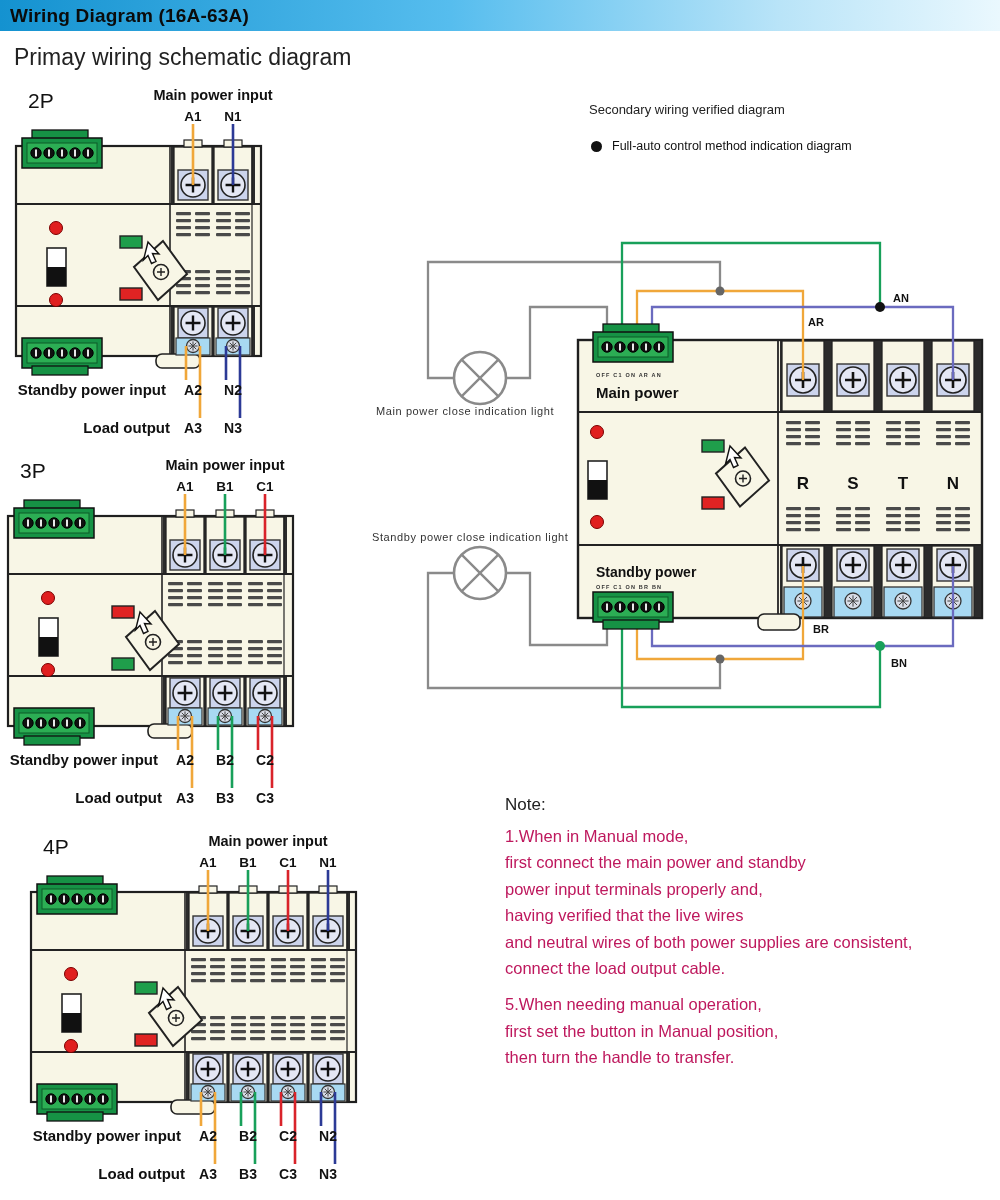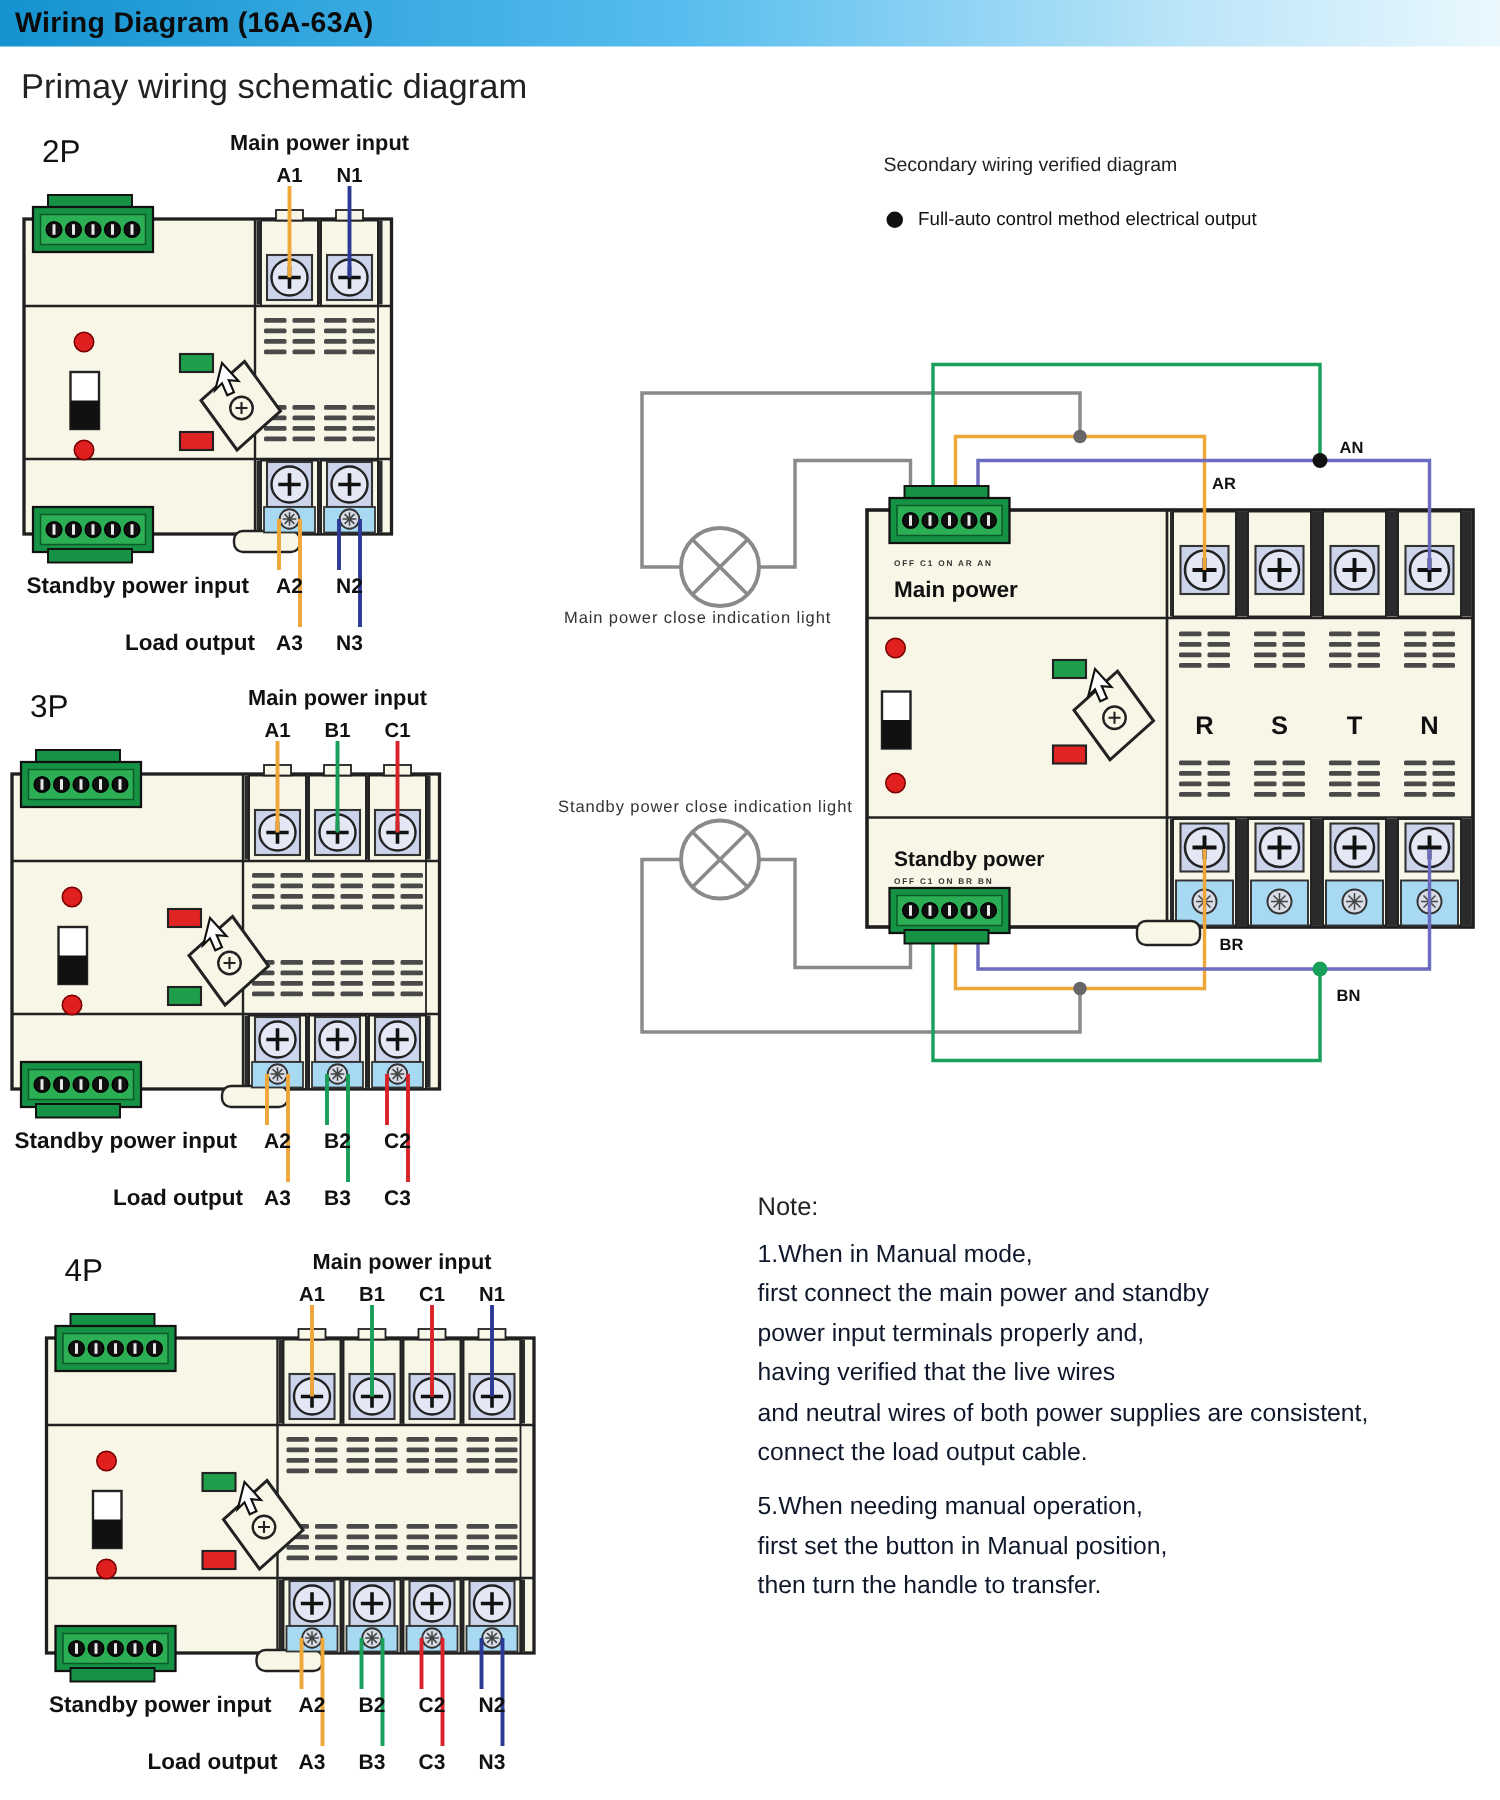--- a/index.html
+++ b/index.html
@@ -10,21 +10,21 @@
         display:flex;align-items:center;}
   .header-bar span{font-size:19px;font-weight:bold;color:#0b0b0b;padding-left:10px;letter-spacing:.2px;}
   .primary-title{position:absolute;left:14px;top:44px;font-size:23px;font-weight:500;color:#222;}
   .device-block{position:absolute;width:400px;height:352px;}
   .sec-title{position:absolute;left:589px;top:102px;font-size:13px;color:#222;}
   .sec-subtitle{position:absolute;left:591px;top:139px;font-size:12.5px;color:#111;display:flex;align-items:center;}
   .sec-subtitle .dot{width:11px;height:11px;border-radius:50%;background:#111;margin-right:10px;flex:0 0 auto;}
   .secondary-svg{position:absolute;left:370px;top:225px;}
   .note{position:absolute;left:505px;top:795px;width:480px;}
   .note h3{margin:0 0 8px 0;font-size:17px;font-weight:500;color:#222;}
-  .note p{margin:0 0 10px 0;font-size:16.5px;color:#0f172a;white-space:pre-line;line-height:1.6;}
+  .note p{margin:0 0 10px 0;font-size:16.5px;color:#be185d;white-space:pre-line;line-height:1.6;}
   svg{font-family:"Liberation Sans",sans-serif;}
 </style>
 </head>
 <body>
 
 <div class="page">
   <div class="header-bar">
     <span>Wiring Diagram (16A-63A)</span>
   </div>
   <div class="primary-title">Primay wiring schematic diagram</div>
@@ -488,21 +488,21 @@
         <text x="305" y="307" font-size="14" font-weight="bold" fill="#111" text-anchor="middle">N2</text>
         <text x="305" y="345" font-size="14" font-weight="bold" fill="#111" text-anchor="middle">N3</text>
         <text x="158" y="307" font-size="15" font-weight="bold" fill="#111" text-anchor="end">Standby power input</text>
         <text x="162" y="345" font-size="15" font-weight="bold" fill="#111" text-anchor="end">Load output</text>
       </svg>
   </div>
 
   <div class="sec-title">Secondary wiring verified diagram</div>
   <div class="sec-subtitle">
     <span class="dot"></span>
-    <span>Full-auto control method electrical output</span>
+    <span>Full-auto control method indication diagram</span>
   </div>
   <svg id="secsvg" class="secondary-svg" width="630" height="520" viewBox="0 0 630 520">
       <rect x="208" y="115" width="404" height="278" fill="#f8f6e6" stroke="#1f1f1f" stroke-width="2.4"></rect>
       <line x1="208" y1="187" x2="612" y2="187" stroke="#222" stroke-width="1.8"></line>
       <line x1="208" y1="320" x2="612" y2="320" stroke="#222" stroke-width="1.8"></line>
       <line x1="408" y1="115" x2="408" y2="393" stroke="#222" stroke-width="1.8"></line>
       <rect x="410" y="116" width="201" height="70" fill="#2b2b2b"></rect>
       <rect x="412" y="116" width="42" height="70" fill="#f8f6e6" stroke="#222" stroke-width="1.3"></rect>
       <rect x="462" y="116" width="42" height="70" fill="#f8f6e6" stroke="#222" stroke-width="1.3"></rect>
       <rect x="512" y="116" width="42" height="70" fill="#f8f6e6" stroke="#222" stroke-width="1.3"></rect>

